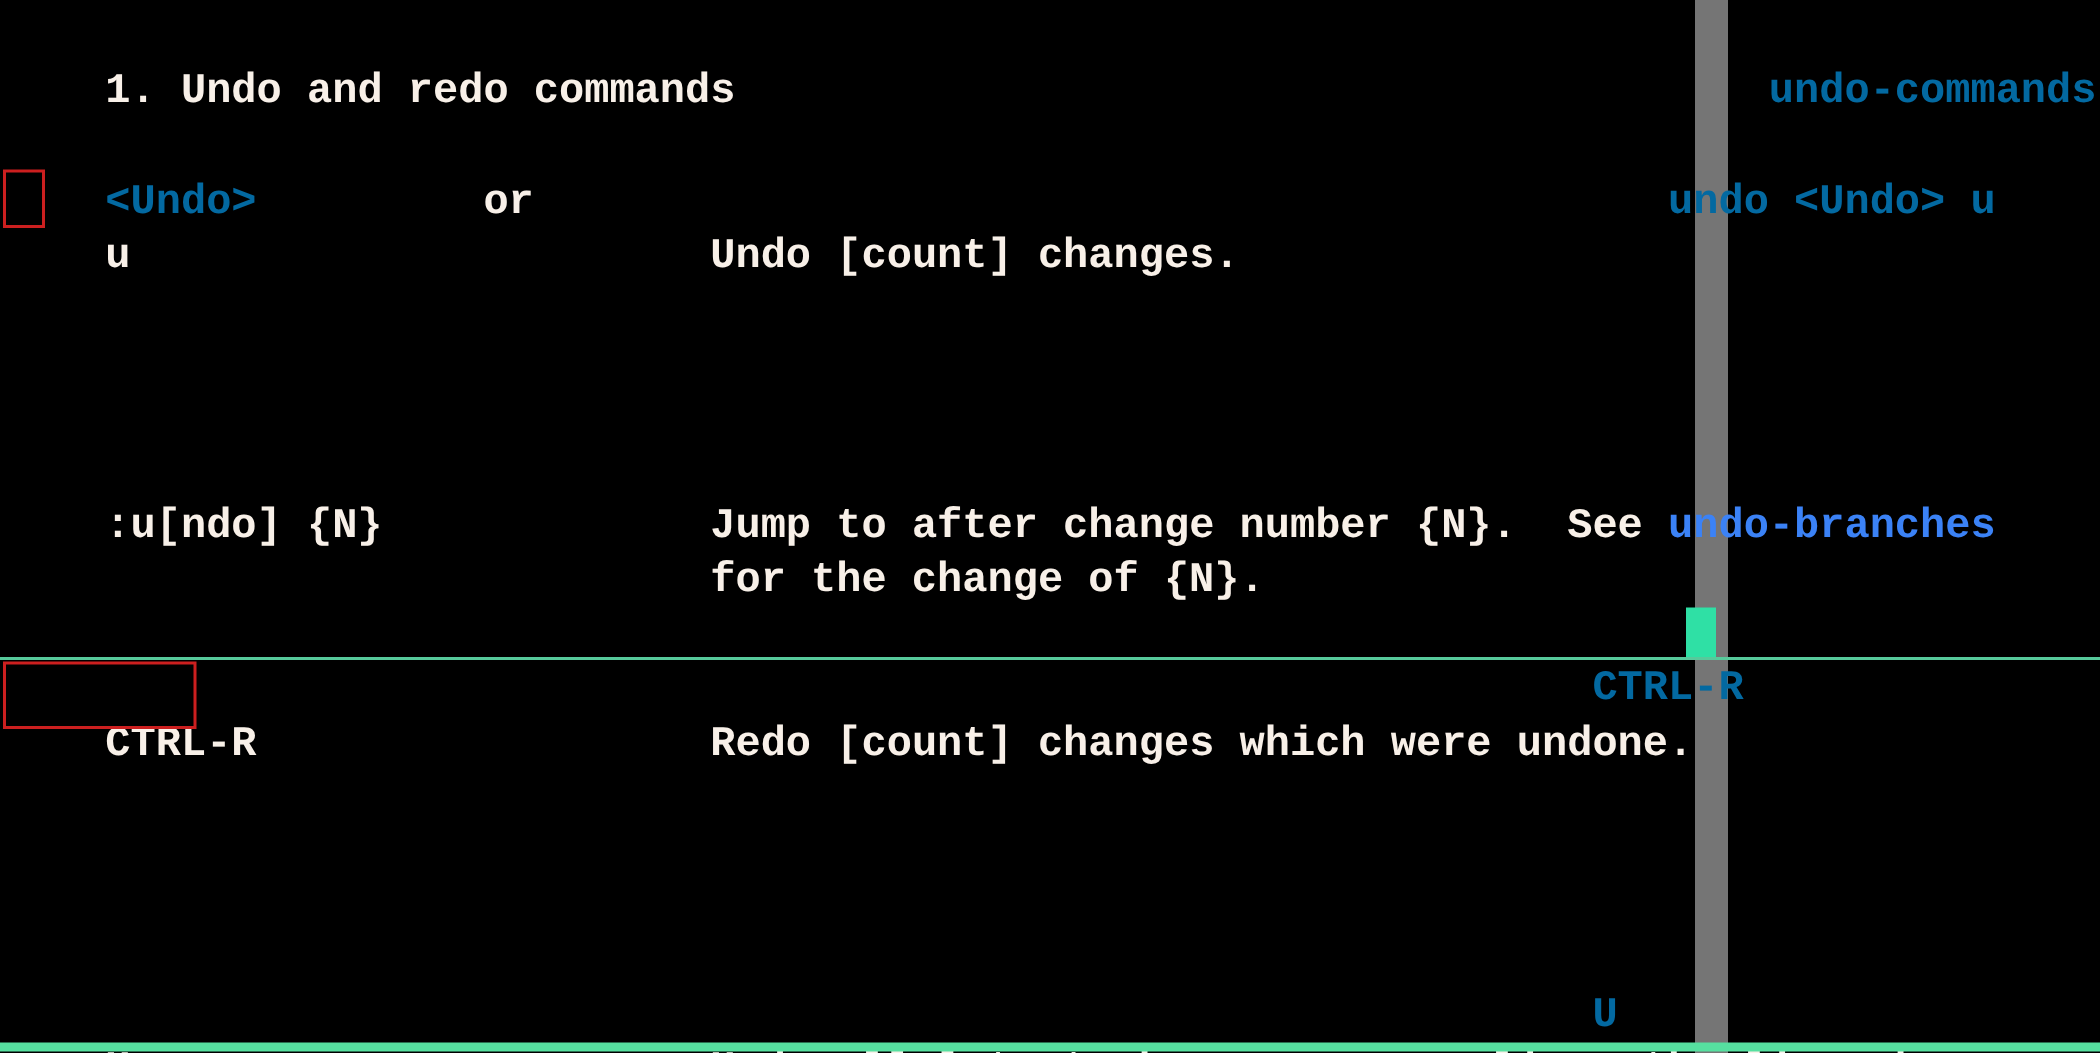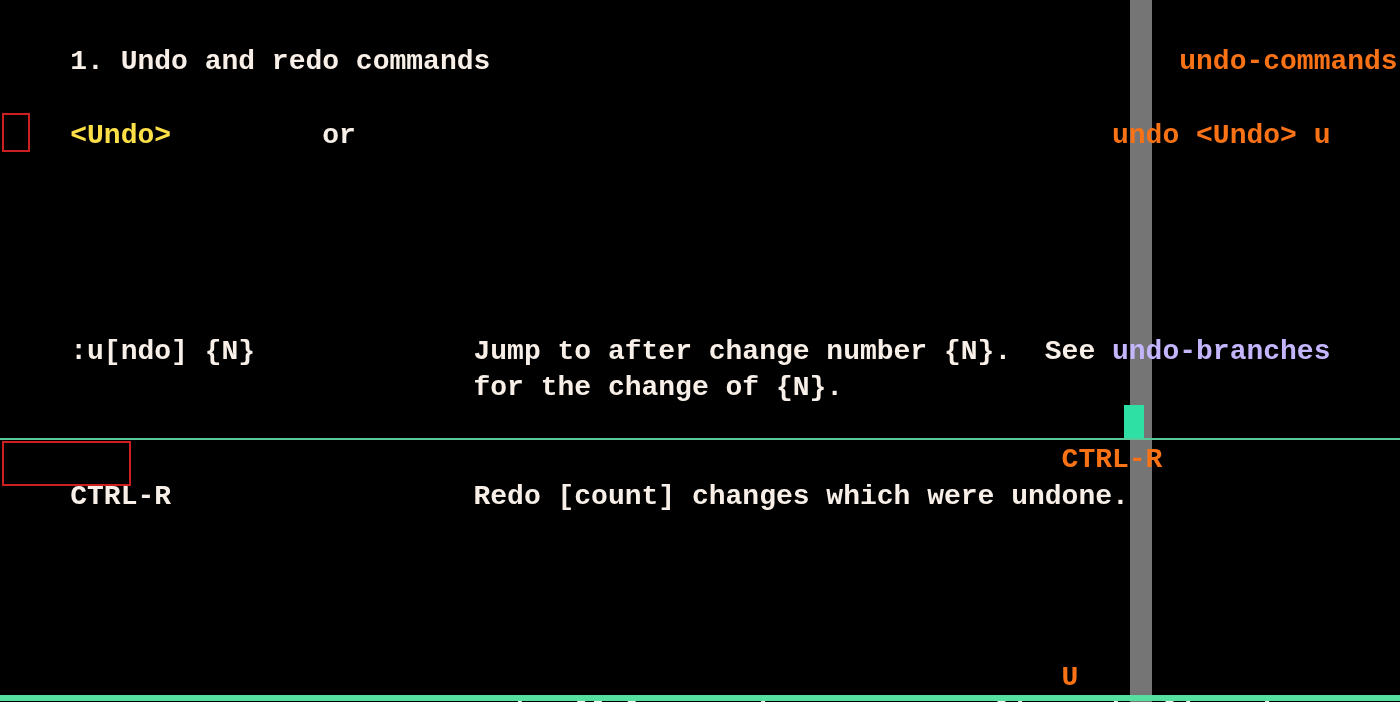--- a/index.html
+++ b/index.html
@@ -20,24 +20,24 @@
     width: 1400px;
     height: 702px;
   }
   .line {
     position: absolute;
     left: 3px;
     right: 0;
     height: 36px;
     white-space: pre;
   }
-  .tag    { color: #f97316; }
+  .tag    { color: #0369a1; }
   .white  { color: #f8f0e8; }
-  .link   { color: #c4b5fd; }
-  .pink   { color: #fde047; }
+  .link   { color: #3b82f6; }
+  .pink   { color: #0369a1; }
 
   .ruler {
     position: absolute;
     top: 0;
     left: 1130px;
     width: 22px;
     height: 702px;
     background: #8a8a8a;
     opacity: 0.85;
   }
@@ -94,20 +94,23 @@
   <div class="ruler"></div>
 
   <div class="line" style="top:8px">
     <span class="white">1.</span><span class="white"> Undo and redo commands</span><span>                                         </span><span class="tag">undo-commands</span>
   </div>
 
   <div class="line" style="top:82px">
     <span class="pink">&lt;Undo&gt;</span><span class="white">         or</span><span>                                             </span><span class="tag">undo &lt;Undo&gt; u</span>
   </div>
 
+  <div class="line" style="top:118px">
+    <span class="white">u</span><span>                       </span><span class="white">Undo [count] changes.</span>
+  </div>
 
   <div class="line" style="top:190px">
     <span>                                                           </span>
   </div>
 
 
 
   <div class="line" style="top:298px">
     <span class="white">:u[ndo] {N}</span><span>             </span><span class="white">Jump to after change number {N}.  See </span><span class="link">undo-branches</span>
   </div>

